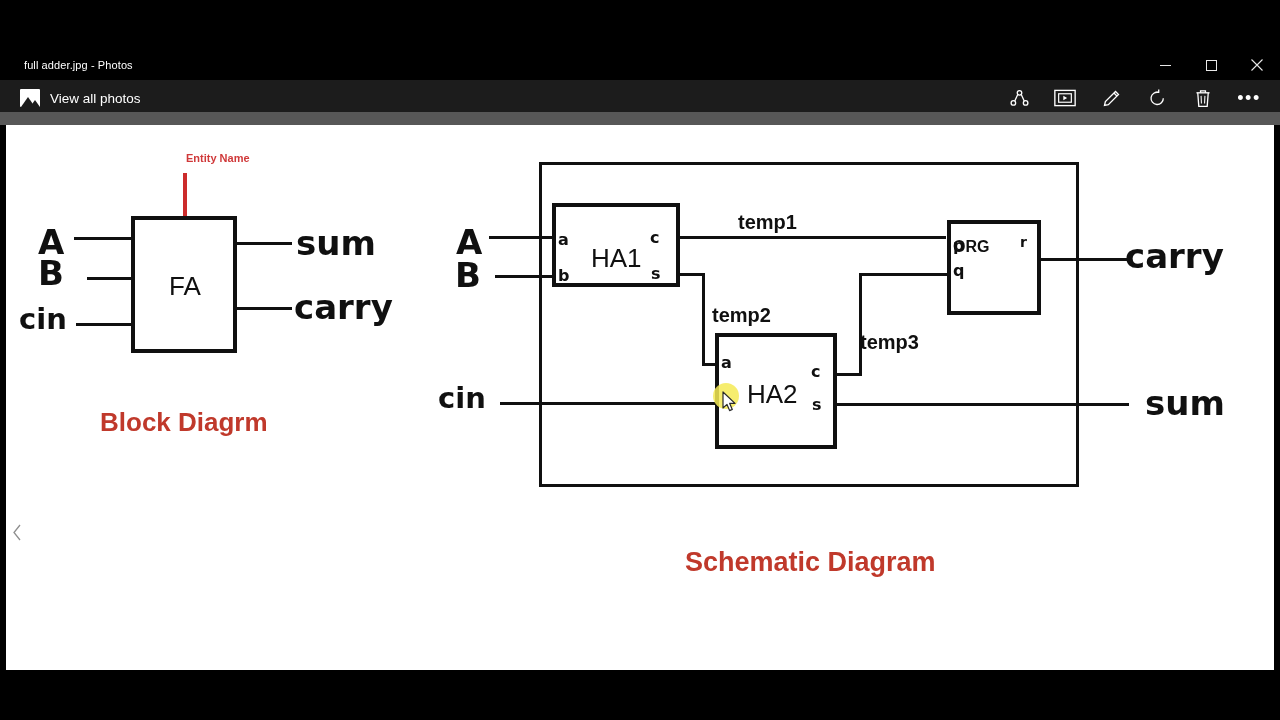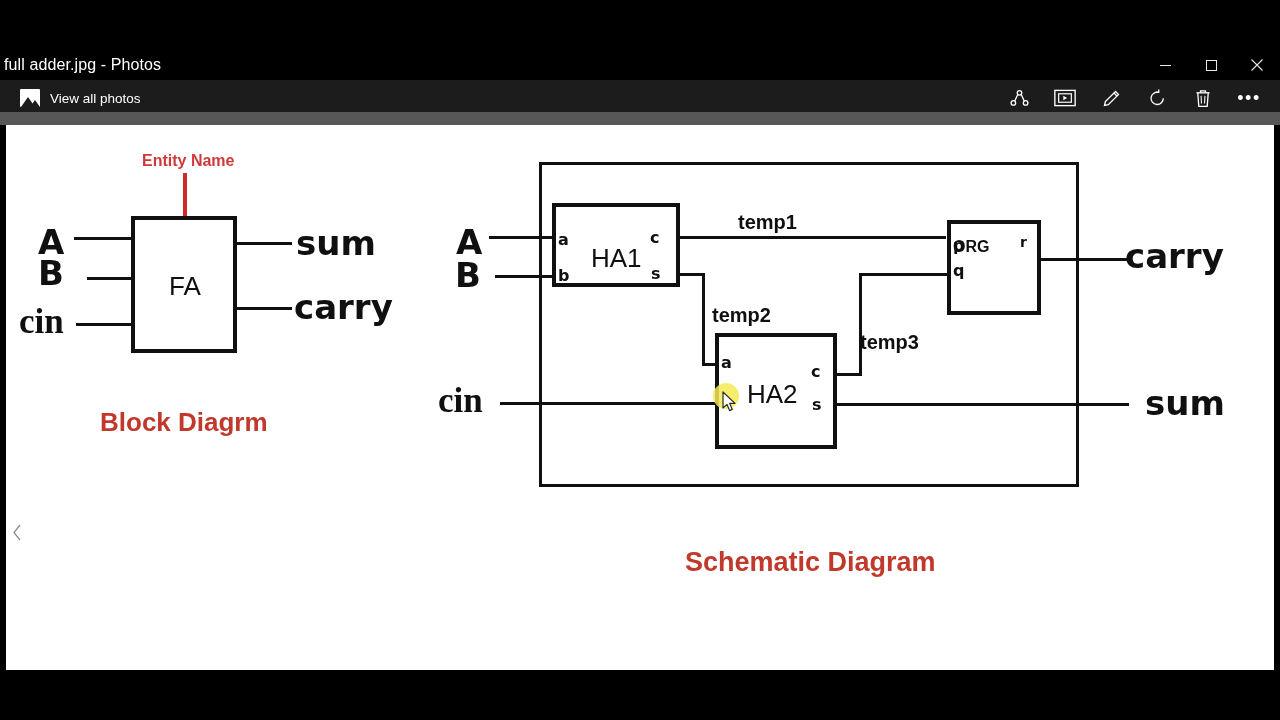--- a/index.html
+++ b/index.html
@@ -23,22 +23,22 @@
   .titlebar {
     position: absolute;
     left: 0; top: 50px;
     width: 1280px; height: 30px;
     background: #000000;
     display: flex;
     align-items: center;
   }
   .titlebar-text {
     color: #ffffff;
-    font-size: 16px;
-    padding-left: 4px;
+    font-size: 11px;
+    padding-left: 24px;
     letter-spacing: 0.1px;
     white-space: nowrap;
   }
   .winbtns {
     position: absolute;
     right: 0; top: 0;
     height: 30px;
     display: flex;
   }
   .winbtn {
@@ -166,21 +166,21 @@
     box-sizing: border-box;
   }
 
   .txt { position: absolute; color: #101010; white-space: nowrap; }
 
   .big-io {        
     font-size: 34px;
     font-weight: bold;
     font-family: "DejaVu Sans", sans-serif;
   }
-  .big-io-l { font-size: 35px; font-family: Liberation Serif, serif; }
+  .big-io-l { font-size: 29px; }
 
   .blockname {     
     font-weight: normal;
     font-family: "Liberation Sans", sans-serif;
     font-size: 26px;
   }
   .pin {           
     font-size: 16px;
     font-weight: bold;
     font-family: "DejaVu Sans", sans-serif;
@@ -198,23 +198,24 @@
     white-space: nowrap;
     margin-top: 26px;
   }
   .caption-block  { font-size: 26px; }
   .caption-schem  { font-size: 27px; }
 
   .entity-label {
     position: absolute;
     color: #d0393a;
     font-weight: bold;
-    font-size: 16px;
+    font-size: 11px;
     font-family: "Liberation Sans", sans-serif;
     white-space: nowrap;
+    margin-left: 44px;
   }
   .entity-stem {
     position: absolute;
     background: #cc2b2b;
     width: 4px;
   }
   .entity-head {
     position: absolute;
     width: 17px; height: 17px;
     background: #cc2b2b;

